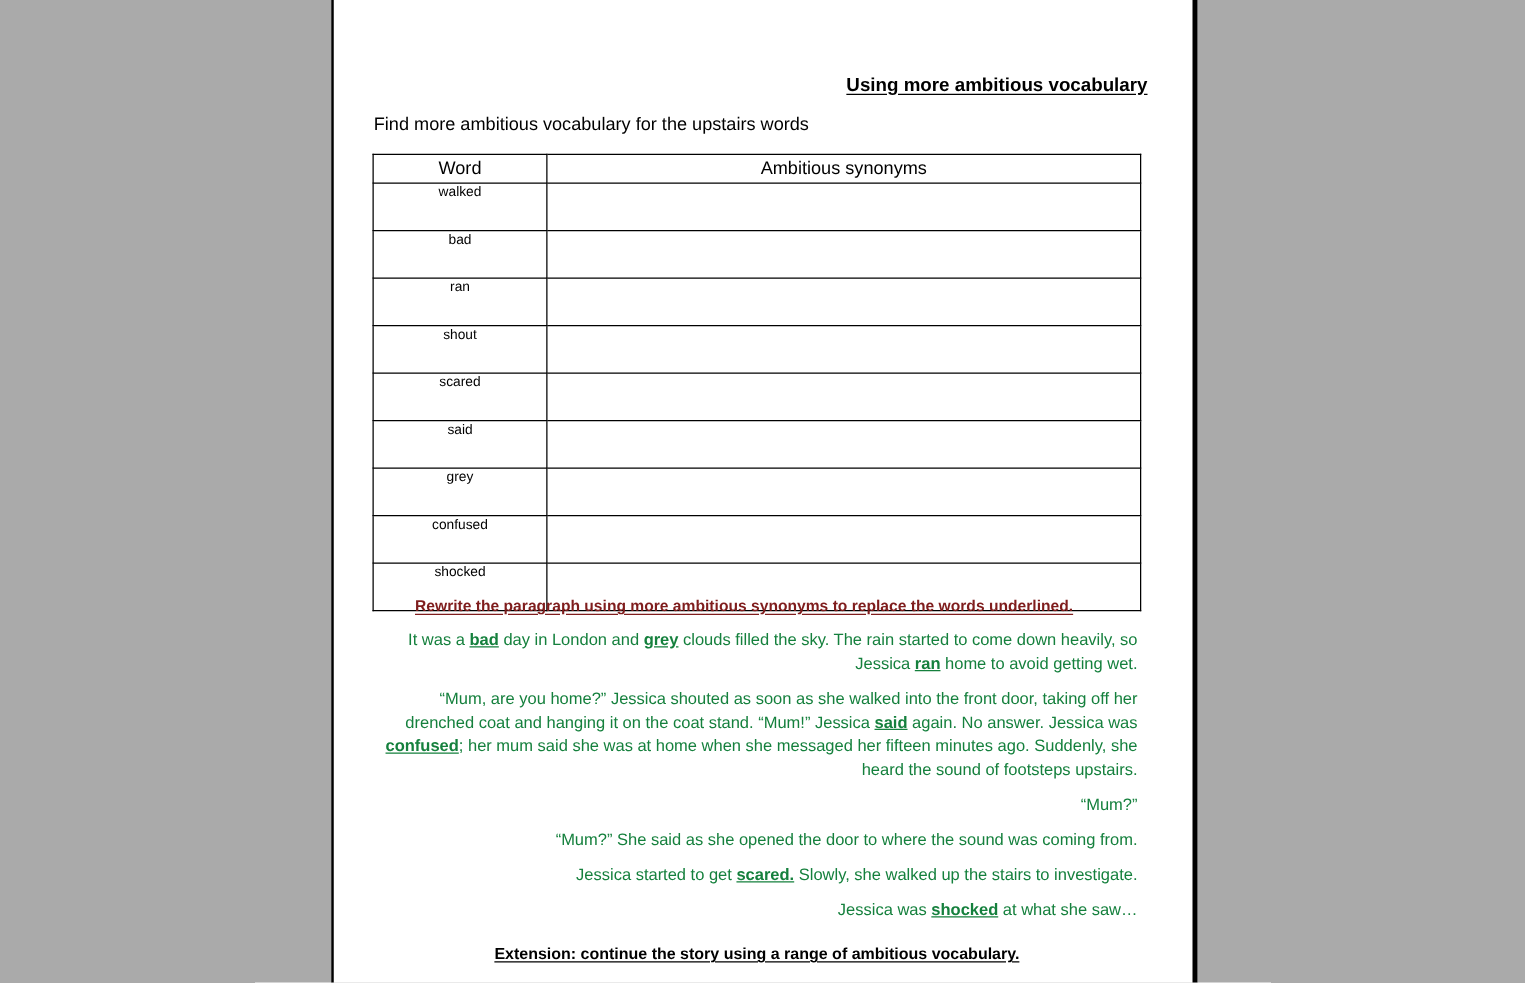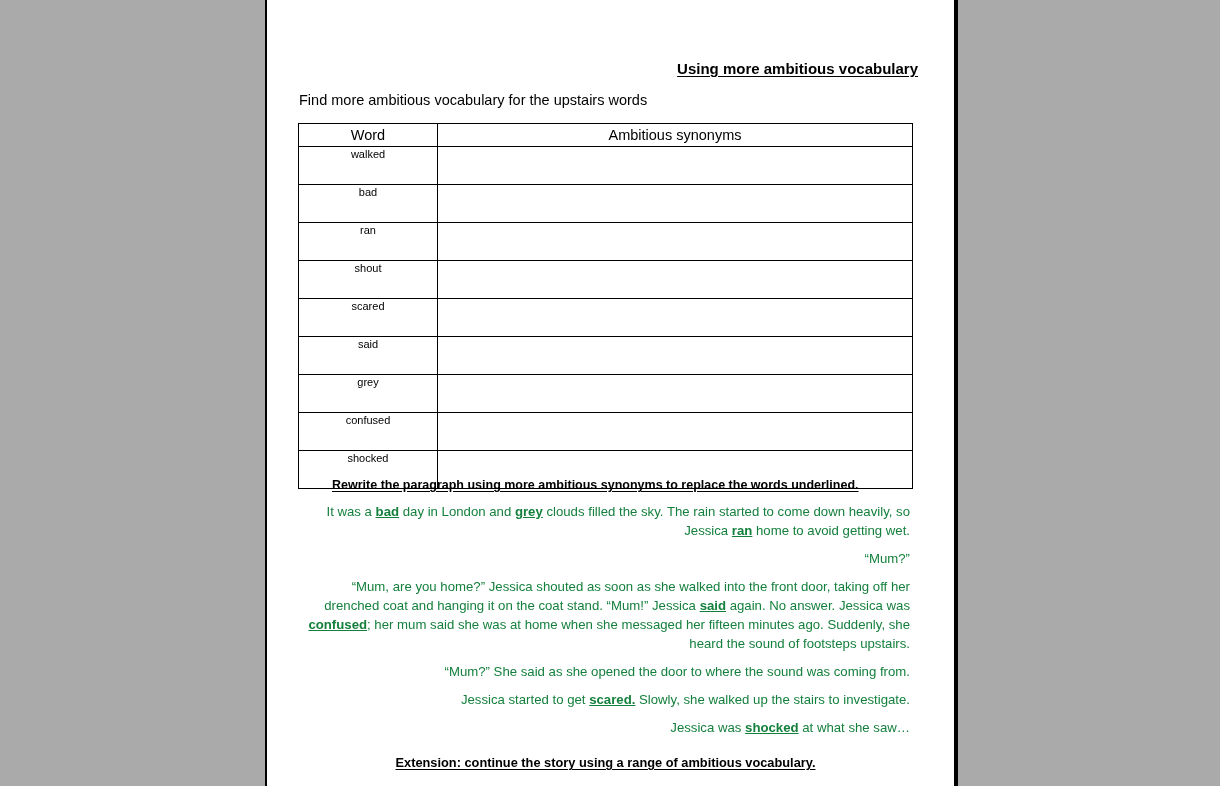--- a/index.html
+++ b/index.html
@@ -102,21 +102,21 @@
     text-align: left;
     padding-left: 4px;
   }
   
   .red-instruction {
     position: absolute;
     top: 478px;
     left: 6px;
     font-size: 12.5px;
     font-weight: bold;
-    color: #000000;
+    color: #7f1d1d;
     text-decoration: underline;
     text-underline-offset: 2px;
     white-space: nowrap;
     padding-left: 33px;
   }
   
   .story {
     position: absolute;
     top: 502px;
     left: 6px;
@@ -210,22 +210,22 @@
               <td class="word-cell">shocked</td>
               <td class="syn-cell"></td>
             </tr>
           </tbody>
       </table>
 
       <div class="red-instruction">Rewrite the paragraph using more ambitious synonyms to replace the words underlined.</div>
 
       <div class="story" id="story-body">
           <p><span>It was a </span><b>bad</b><span> day in London and </span><b>grey</b><span> clouds filled the sky. The rain started to come down heavily, so Jessica </span><b>ran</b><span> home to avoid getting wet.</span></p>
+          <p><span>“Mum, are you home?” Jessica shouted as soon as she walked into the front door, taking off her drenched coat and hanging it on the coat stand. “Mum!” Jessica </span><b>said</b><span> again. No answer. Jessica was </span><b>confused</b><span>; her mum said she was at home when she messaged her fifteen minutes ago. Suddenly, she heard the sound of footsteps upstairs.</span></p>
           <p><span>“Mum?”</span></p>
-          <p><span>“Mum, are you home?” Jessica shouted as soon as she walked into the front door, taking off her drenched coat and hanging it on the coat stand. “Mum!” Jessica </span><b>said</b><span> again. No answer. Jessica was </span><b>confused</b><span>; her mum said she was at home when she messaged her fifteen minutes ago. Suddenly, she heard the sound of footsteps upstairs.</span></p>
           <p><span>“Mum?” She said as she opened the door to where the sound was coming from.</span></p>
           <p><span>Jessica started to get </span><b>scared.</b><span> Slowly, she walked up the stairs to investigate.</span></p>
           <p><span>Jessica was </span><b>shocked</b><span> at what she saw…</span></p>
         </div>
 
       <div class="extension"><span>Extension: continue the story using a range of ambitious vocabulary.</span></div>
 
     </div>
   </div>
 </div>

